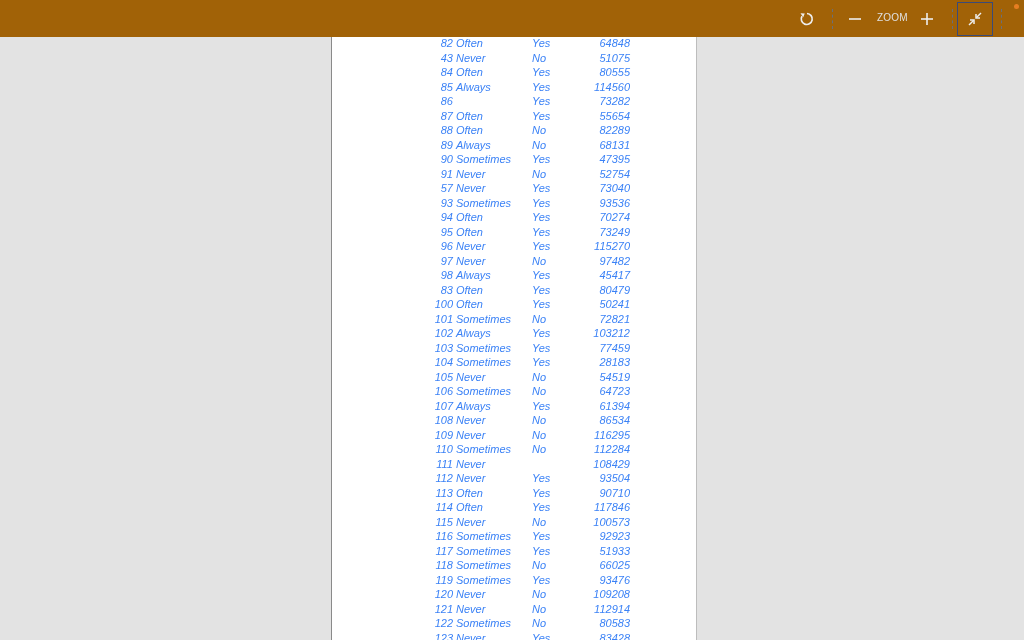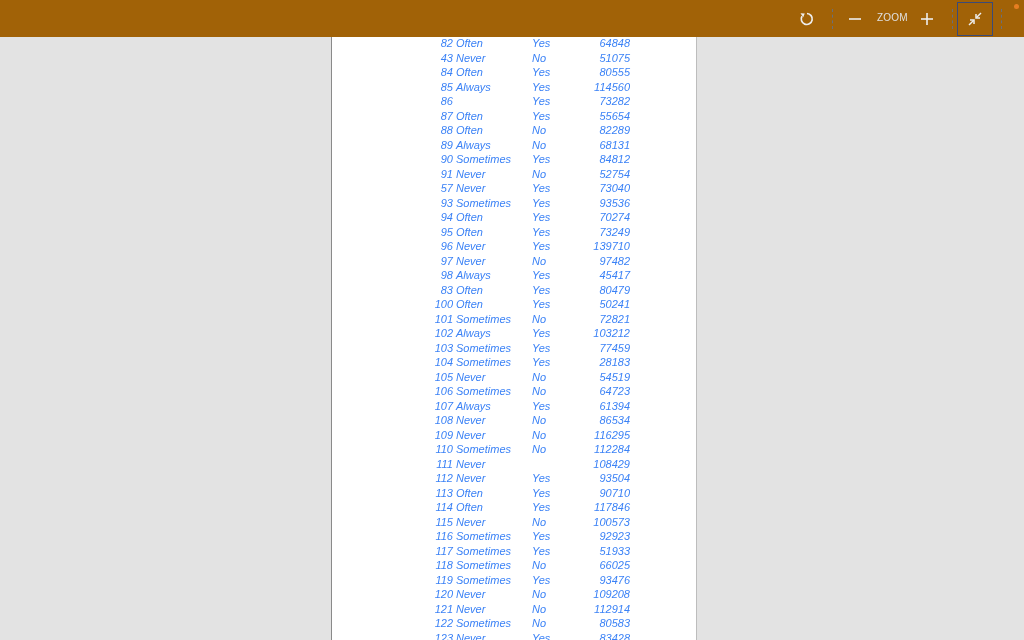--- a/index.html
+++ b/index.html
@@ -117,21 +117,21 @@
       <div class="row">
         <span class="c-id">89</span>
         <span class="c-freq">Always</span>
         <span class="c-yn">No</span>
         <span class="c-val">68131</span>
       </div>
       <div class="row">
         <span class="c-id">90</span>
         <span class="c-freq">Sometimes</span>
         <span class="c-yn">Yes</span>
-        <span class="c-val">84812</span>
+        <span class="c-val">47395</span>
       </div>
       <div class="row">
         <span class="c-id">91</span>
         <span class="c-freq">Never</span>
         <span class="c-yn">No</span>
         <span class="c-val">52754</span>
       </div>
       <div class="row">
         <span class="c-id">57</span>
         <span class="c-freq">Never</span>
@@ -153,21 +153,21 @@
       <div class="row">
         <span class="c-id">95</span>
         <span class="c-freq">Often</span>
         <span class="c-yn">Yes</span>
         <span class="c-val">73249</span>
       </div>
       <div class="row">
         <span class="c-id">96</span>
         <span class="c-freq">Never</span>
         <span class="c-yn">Yes</span>
-        <span class="c-val">139710</span>
+        <span class="c-val">115270</span>
       </div>
       <div class="row">
         <span class="c-id">97</span>
         <span class="c-freq">Never</span>
         <span class="c-yn">No</span>
         <span class="c-val">97482</span>
       </div>
       <div class="row">
         <span class="c-id">98</span>
         <span class="c-freq">Always</span>

